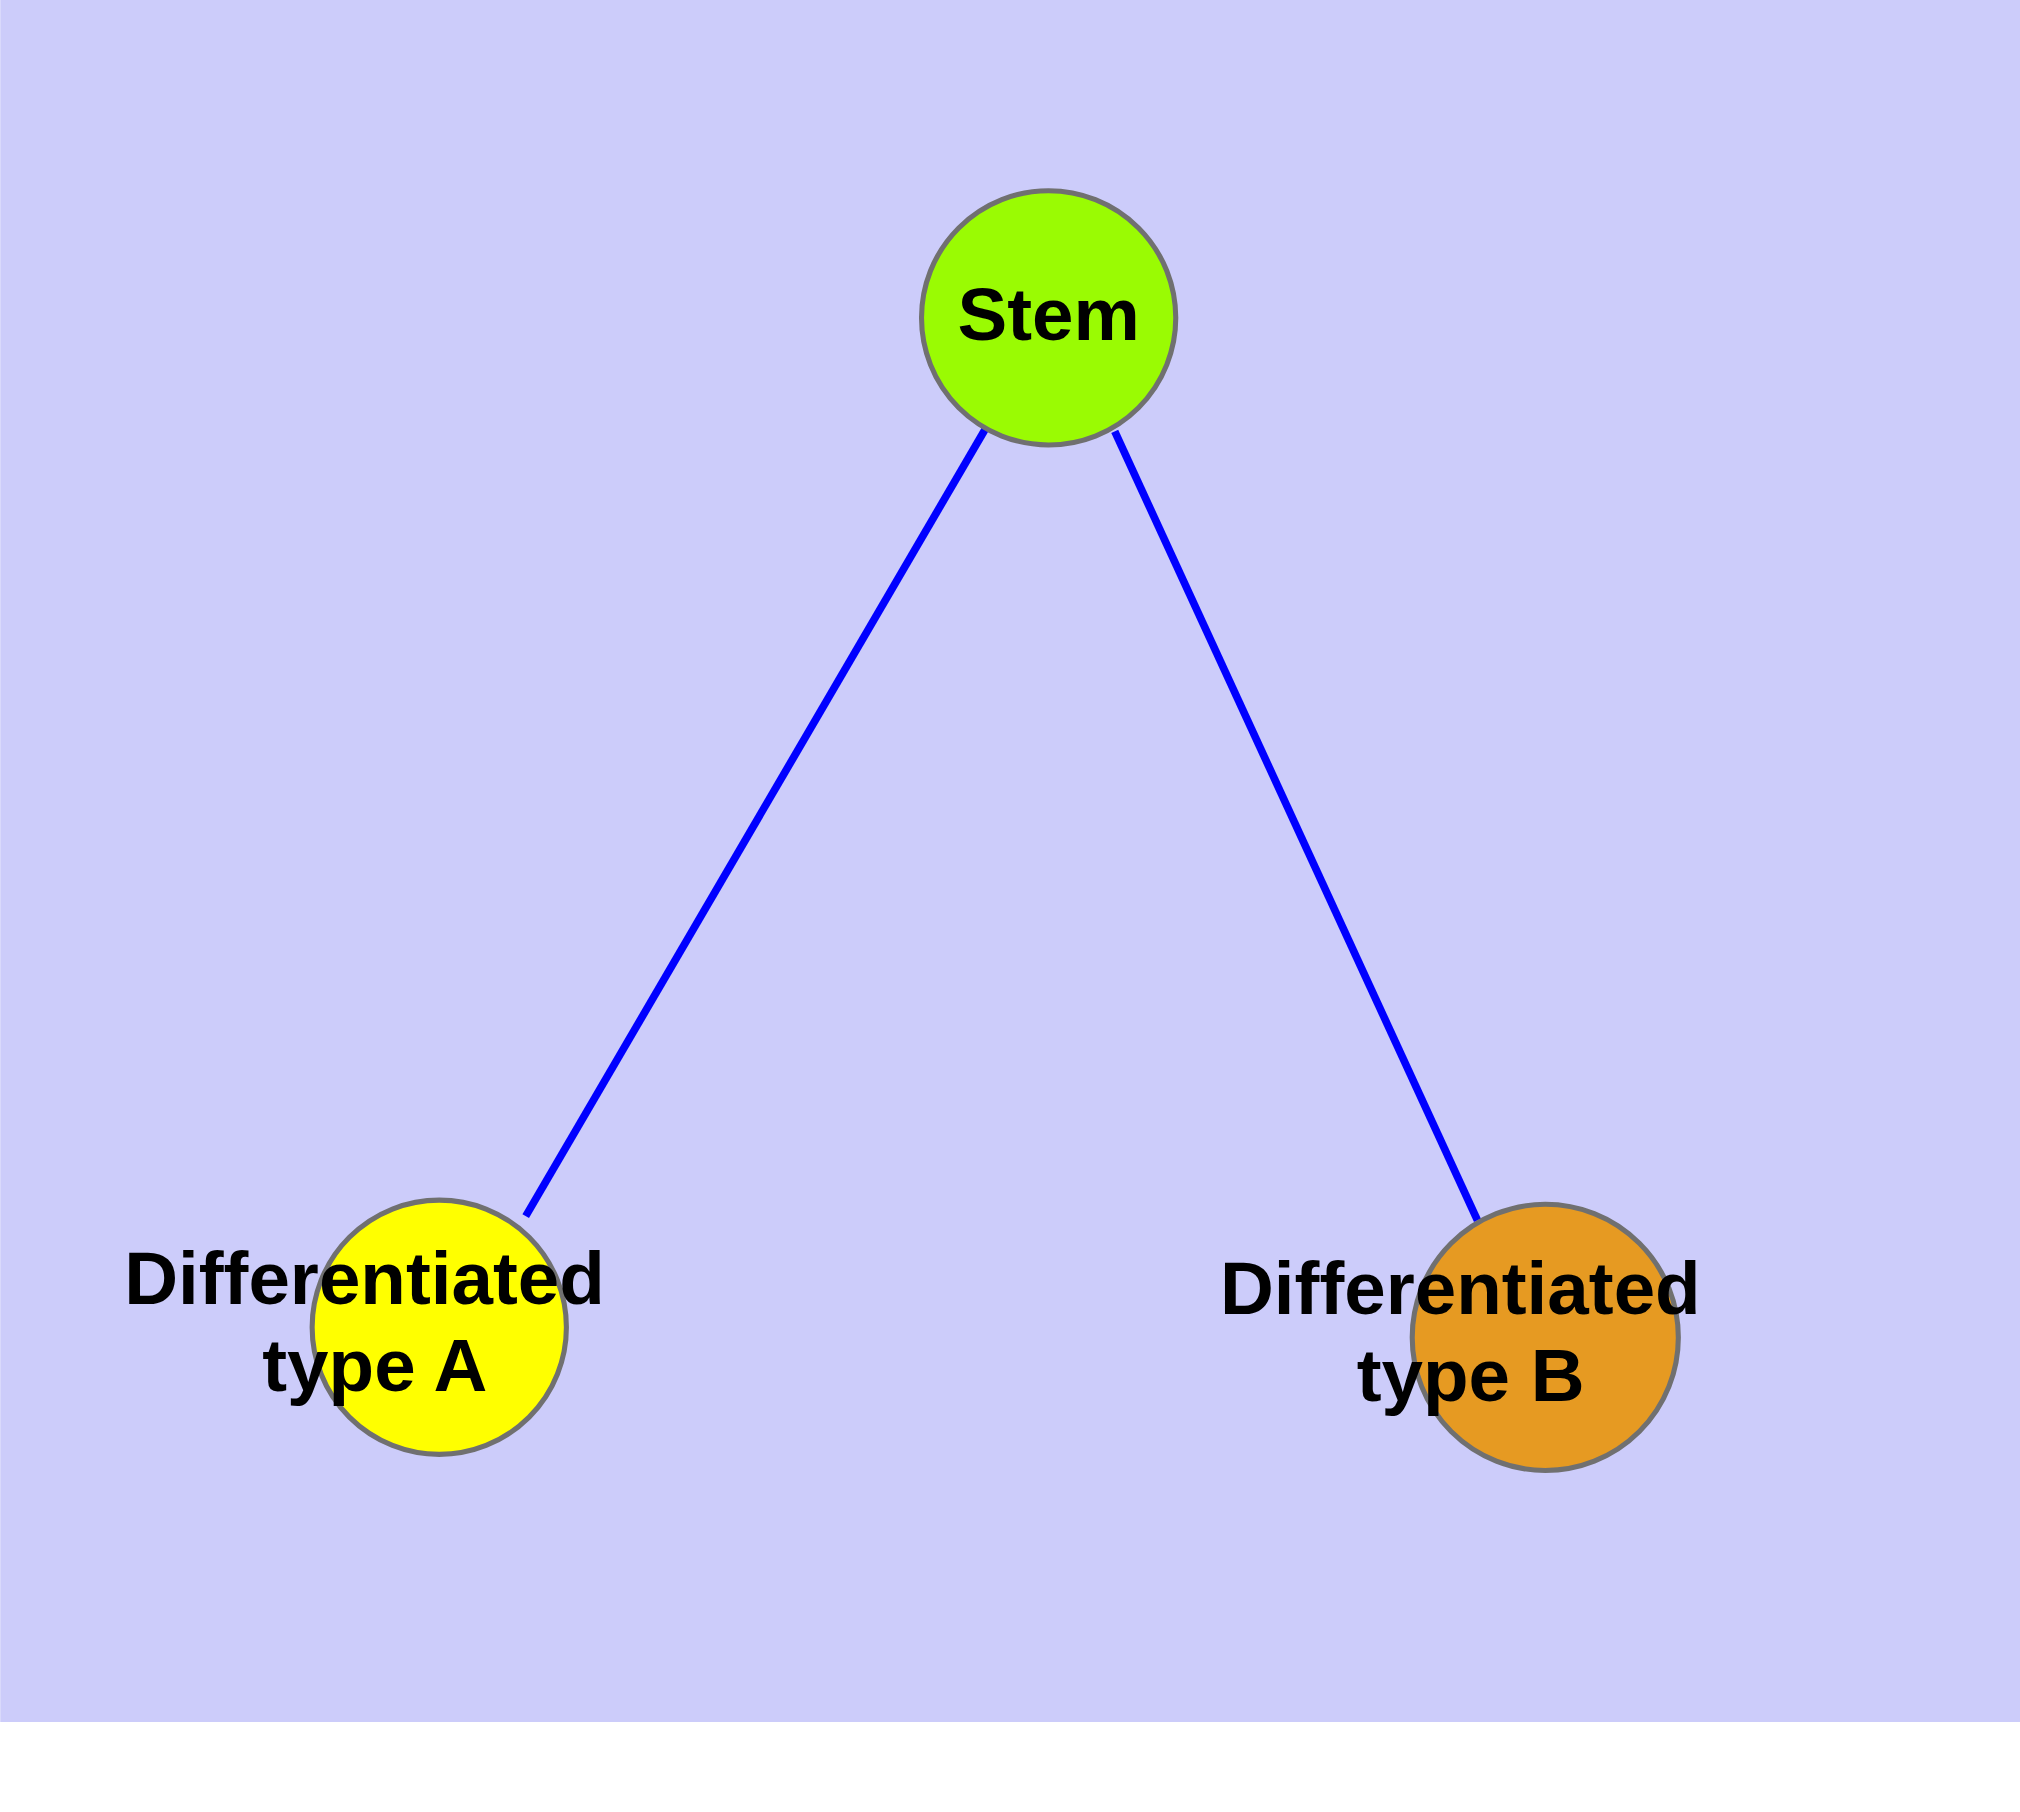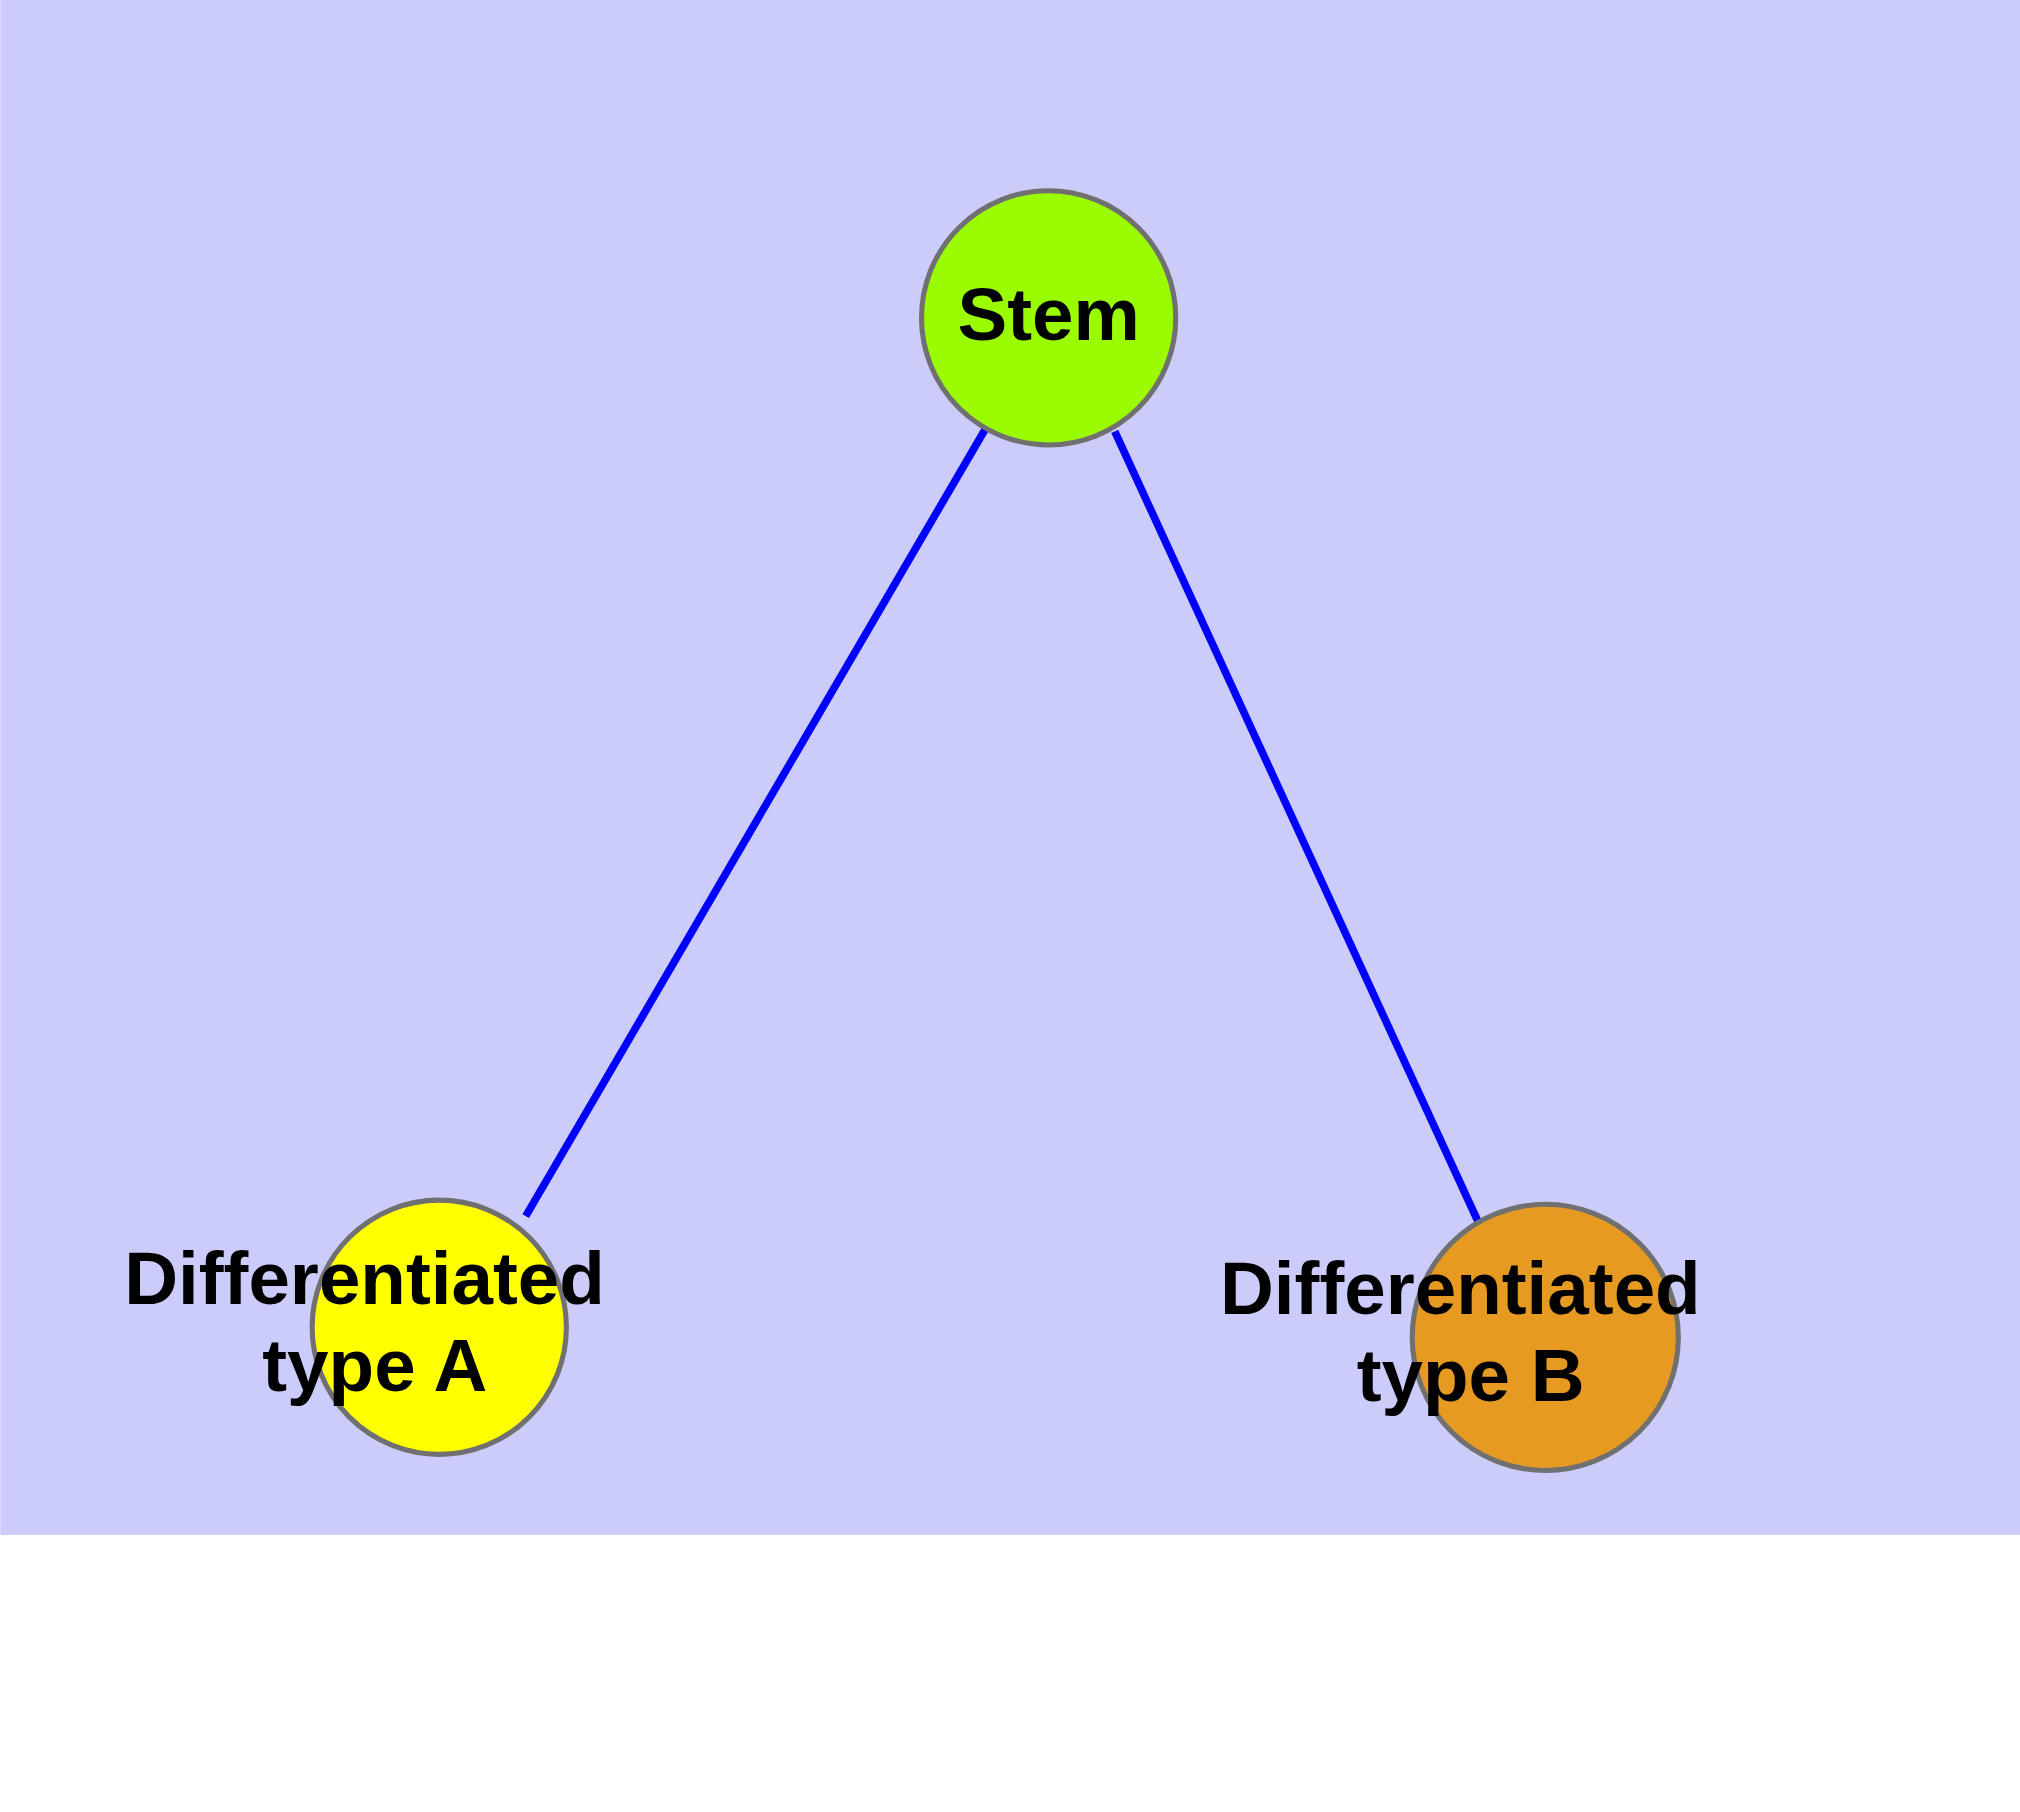--- a/index.html
+++ b/index.html
@@ -30,21 +30,21 @@
   .node-circle {
     stroke-width: 6;
   }
   .edge-line {
     stroke-linecap: butt;
   }
 </style>
 </head>
 <body>
 
-<div id="canvas" style="width: 2021px; height: 1535px;">
+<div id="canvas" style="width: 2021px; height: 1722px;">
   <svg id="graph-svg" viewBox="0 0 2384 2138" xmlns="http://www.w3.org/2000/svg">
 
     <rect id="bg-rect" x="0" y="0" width="2384" height="2138" fill="#CCCCFA"></rect>
 
     <g id="edges-group">
       <line class="edge-line" id="edge-stem-to-a" x1="1163" y1="505" x2="620" y2="1435" stroke="#0000FF" stroke-width="9"></line>
       <line class="edge-line" id="edge-stem-to-b" x1="1315" y1="509" x2="1743" y2="1440" stroke="#0000FF" stroke-width="9"></line>
     </g>
 
     <g id="nodes-group">

